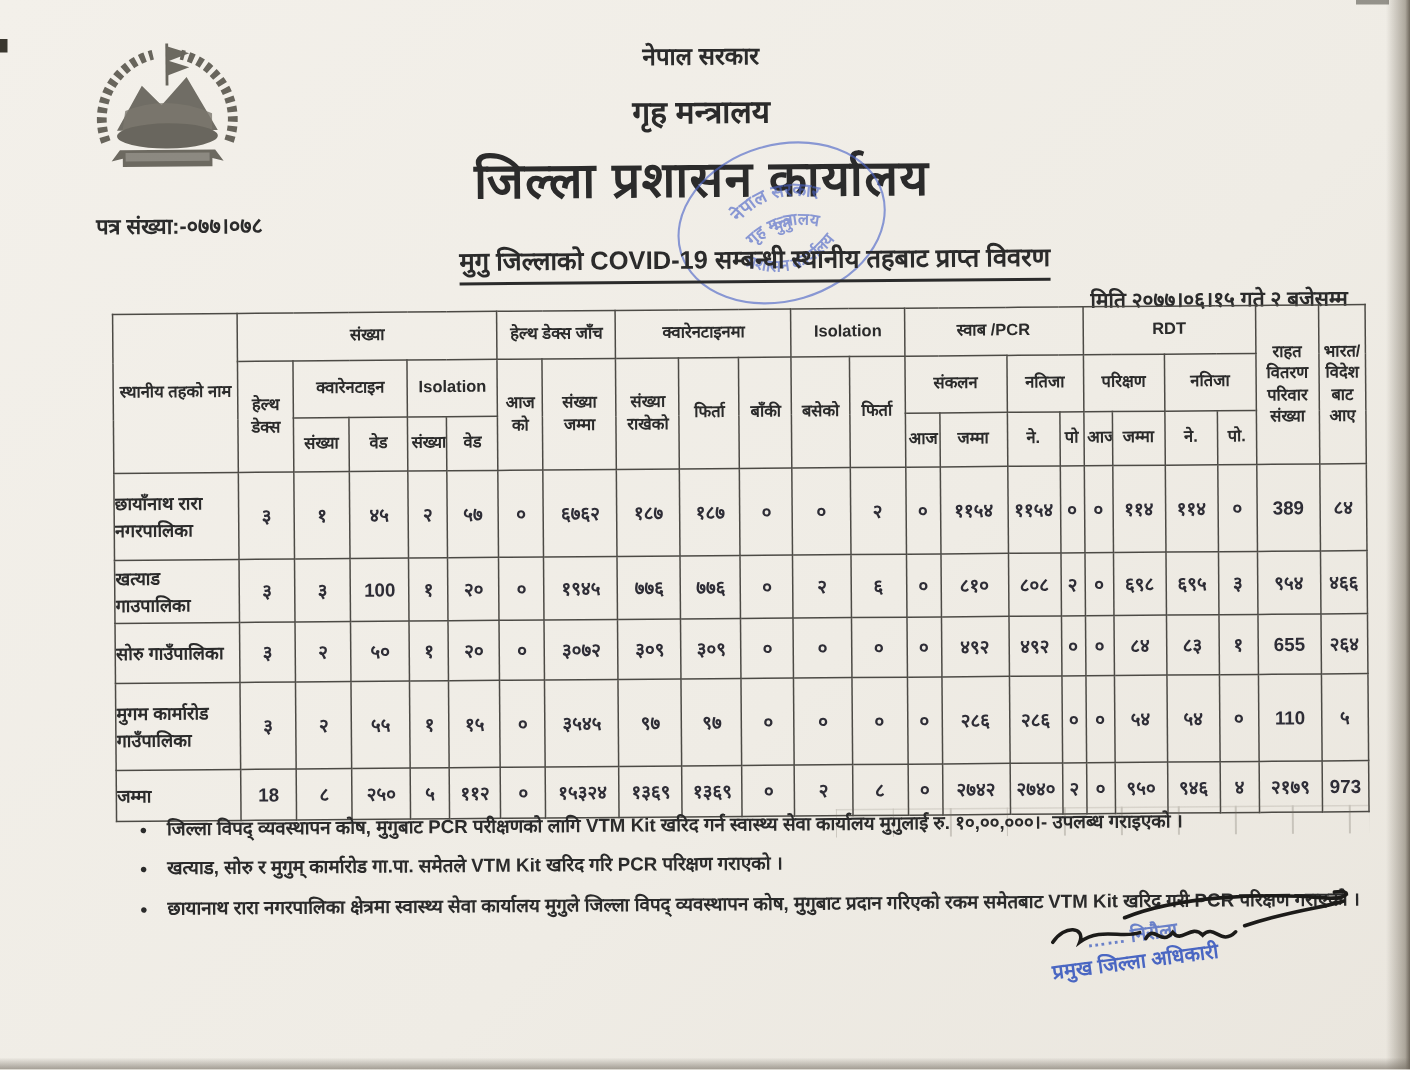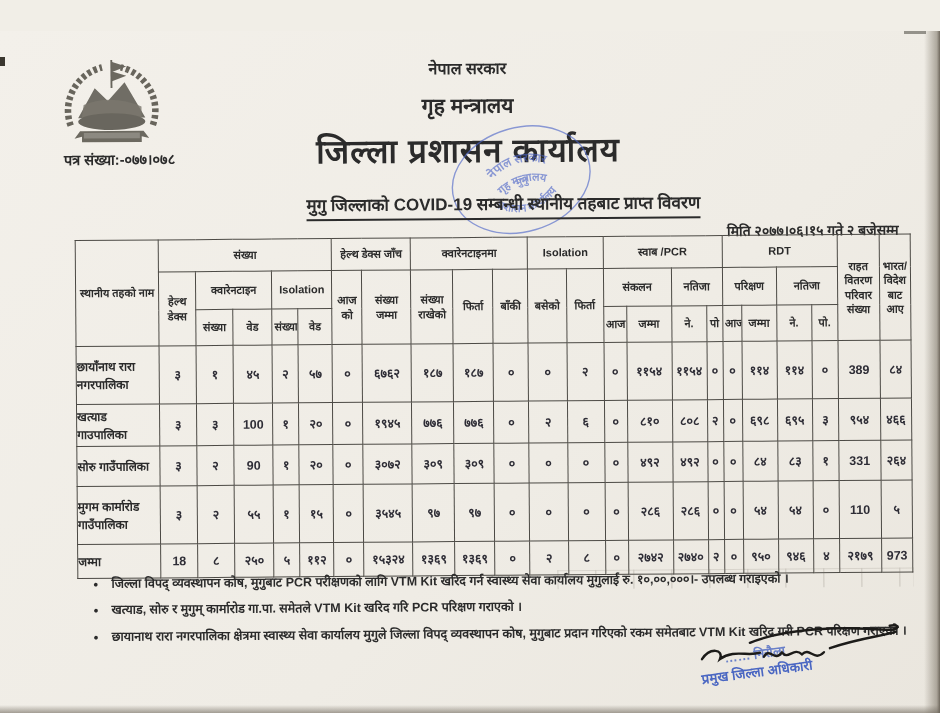--- a/index.html
+++ b/index.html
@@ -2,34 +2,34 @@
 <html style="--stamp-blue: #3d5cc0;"><head>
 <meta charset="utf-8">
 <style>
   html,body{margin:0;padding:0;}
   body{
     width:940px;height:713px;overflow:hidden;position:relative;
     background:#f1eee7;
     font-family:"Liberation Sans","DejaVu Sans",sans-serif;
     color:#2b2b2b;
   }
-  .sheet{position:absolute;inset:0;background:linear-gradient(135deg,#f3f0ea 0%,#efece5 60%,#eae6de 100%);margin-top:31px;}
+  .sheet{position:absolute;inset:0;background:linear-gradient(135deg,#f3f0ea 0%,#efece5 60%,#eae6de 100%);}
   .edge-right{position:absolute;top:0;right:0;width:16px;height:100%;
     background:linear-gradient(to right,rgba(150,142,128,0) 0%,rgba(120,112,98,.55) 80%,#6e675c 100%);}
   .edge-bottom{position:absolute;left:0;bottom:0;width:100%;height:8px;
     background:linear-gradient(to bottom,rgba(140,133,120,0),rgba(110,103,92,.6));}
   .speck{position:absolute;background:#3a372f;}
   .tilt{position:absolute;inset:0;transform:rotate(-0.45deg);transform-origin:50% 55%;}
 
   
   .gov-head{position:absolute;top:26px;left:0;width:100%;text-align:center;}
   .gov-line1{font-size:16px;font-weight:bold;}
   .gov-line2{font-size:21px;font-weight:bold;margin-top:12px;}
   .gov-line3{font-size:33px;font-weight:bold;margin-top:8px;letter-spacing:1px;}
-  .letter-no{position:absolute;left:66px;top:115px;font-size:14.5px;font-weight:bold;}
+  .letter-no{position:absolute;left:66px;top:137px;font-size:14.5px;font-weight:bold;}
   .doc-title{position:absolute;left:308px;top:161px;font-size:17px;font-weight:bold;
     border-bottom:2px solid #2b2b2b;padding-bottom:3px;}
   .date-line{position:absolute;right:40px;top:192px;font-size:14px;font-weight:bold;}
 
   .emblem{position:absolute;left:58px;top:22px;opacity:.88;}
   .hstamp{position:absolute;left:438px;top:84px;pointer-events:none;}
 
   
   table.main{position:absolute;left:76px;top:206px;border-collapse:collapse;table-layout:fixed;
     width:836px;background:transparent;}
@@ -232,39 +232,39 @@
             <td class="val">६९८</td>
             <td class="val">६९५</td>
             <td class="val">३</td>
             <td class="val">९५४</td>
             <td class="val">४६६</td>
           </tr>
           <tr>
             <td class="name">सोरु गाउँपालिका</td>
             <td class="val">३</td>
             <td class="val">२</td>
-            <td class="val">90</td>
+            <td class="val">५०</td>
             <td class="val">१</td>
             <td class="val">२०</td>
             <td class="val">०</td>
             <td class="val">३०७२</td>
             <td class="val">३०९</td>
             <td class="val">३०९</td>
             <td class="val">०</td>
             <td class="val">०</td>
             <td class="val">०</td>
             <td class="val">०</td>
             <td class="val">४९२</td>
             <td class="val">४९२</td>
             <td class="val">०</td>
             <td class="val">०</td>
             <td class="val">८४</td>
             <td class="val">८३</td>
             <td class="val">१</td>
-            <td class="val">331</td>
+            <td class="val">655</td>
             <td class="val">२६४</td>
           </tr>
           <tr>
             <td class="name">मुगम कार्मारोड गाउँपालिका</td>
             <td class="val">३</td>
             <td class="val">२</td>
             <td class="val">५५</td>
             <td class="val">१</td>
             <td class="val">१५</td>
             <td class="val">०</td>

